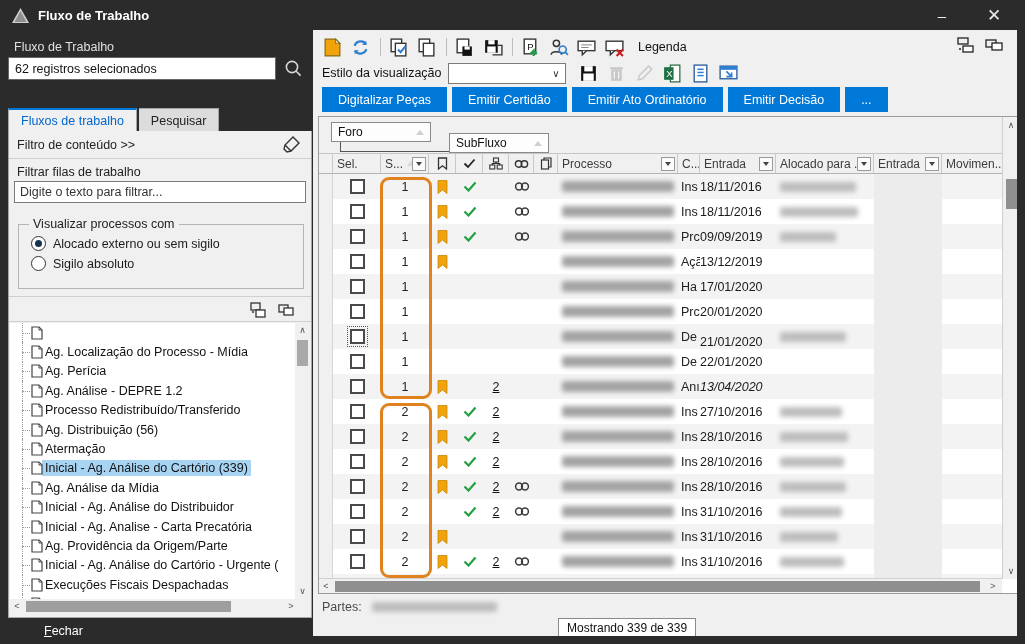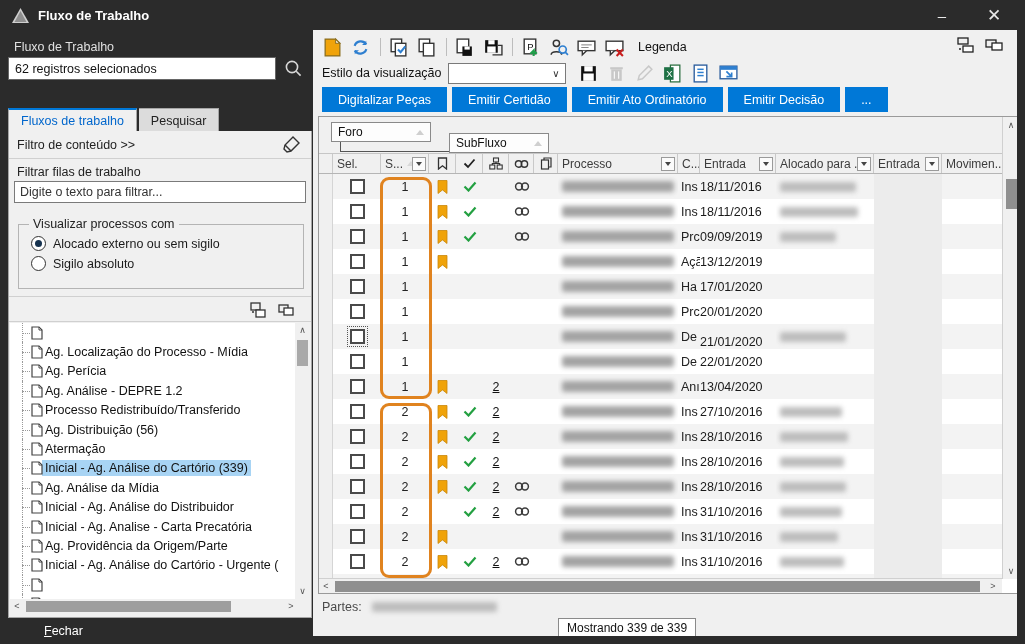--- a/index.html
+++ b/index.html
@@ -309,20 +309,21 @@
           </svg>
           <span class="lbl">Inicial - Ag. Análise do Cartório - Urgente (</span>
         </div>
         <div class="tree-item">
           <span class="guide"></span>
           <span class="stub"></span>
           <svg viewBox="0 0 12 14">
             <path d="M1 1 h7 l3 3 v9 h-10 z" fill="#fff" stroke="#444" stroke-width="1.2"></path>
             <path d="M8 1 l3 3 h-3 z" fill="#fff" stroke="#444" stroke-width="1"></path>
           </svg>
+          <span class="lbl">Execuções Fiscais Despachadas</span>
         </div>
         <div class="tree-item">
           <span class="guide"></span>
           <svg viewBox="0 0 12 14">
             <path d="M1 1 h7 l3 3 v9 h-10 z" fill="#fff" stroke="#444" stroke-width="1.2"></path>
             <path d="M8 1 l3 3 h-3 z" fill="#fff" stroke="#444" stroke-width="1"></path>
           </svg>
           <span class="lbl">Inicial - Ag. Análise do Cartório com Emenc</span>
         </div>
       </div>
@@ -872,21 +873,21 @@
               <span class="cnt">2</span>
             </div>
             <div class="cell" style="width: 25px; justify-content: center;"></div>
             <div class="cell" style="width: 24px;"></div>
             <div class="cell" style="width: 120px;">
               <span class="blurblock" style="width: 112px;"></span>
             </div>
             <div class="cell" style="width: 22px; padding-left: 3px;">
               <span class="classe-txt">Anı</span>
             </div>
-            <div class="cell" style="width: 76px;">
+            <div class="cell" style="width: 76px; font-style: italic;">
               <span>13/04/2020</span>
             </div>
             <div class="cell" style="width: 98px;"></div>
             <div class="cell" style="width: 68px;">
               <div class="tarjas-bg"></div>
             </div>
             <div class="cell" style="flex: 1 1 0%;"></div>
           </div>
           <div class="grow even">
             <div class="cell c-ind" style="width: 14px;"></div>

